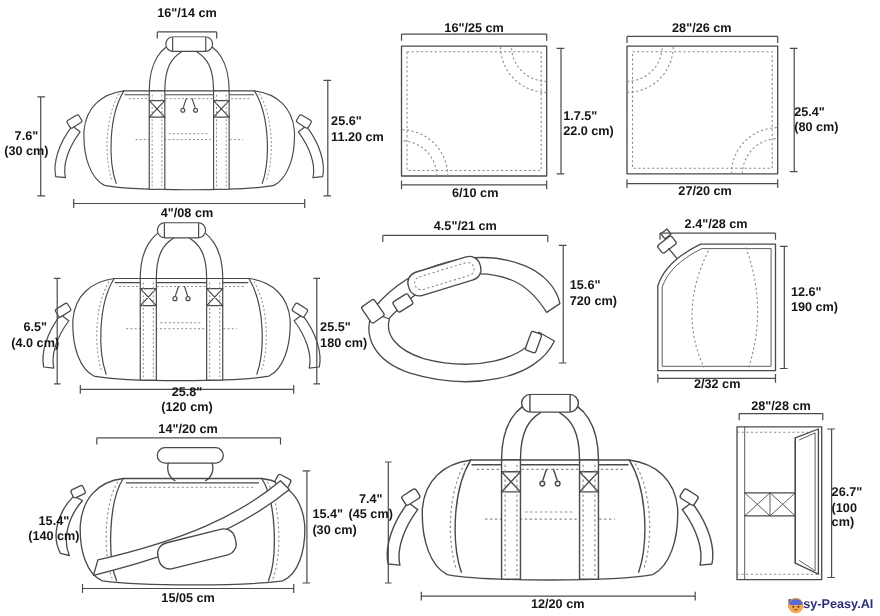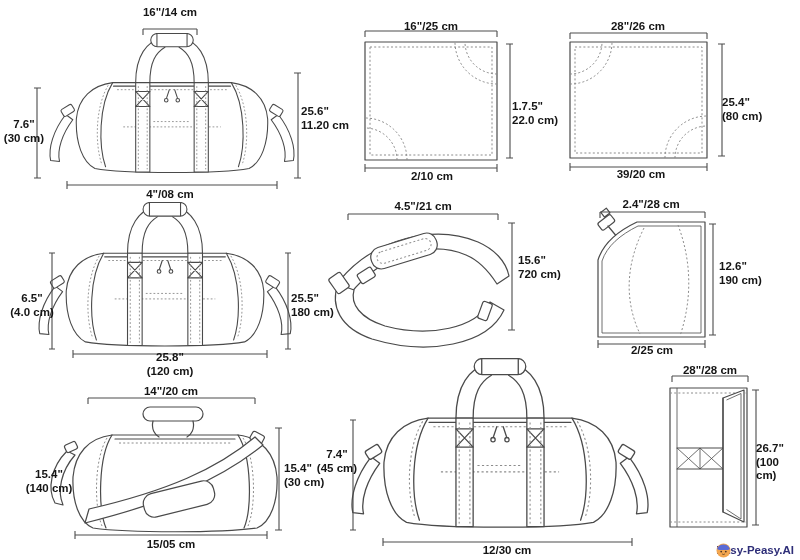--- a/index.html
+++ b/index.html
@@ -94,21 +94,21 @@
     </g>
     <g class="dim">
       <path d="M10,9 H142 M10,9 v6 M142,9 v6"></path>
       <path d="M155,22 V136 M151,22 h7 M151,136 h7"></path>
       <path d="M10,146 H142 M10,142 v8 M142,142 v8"></path>
     </g>
   </svg>
   <div class="lbl c" style="left:431px;top:20px">16"/25 cm</div>
   <div class="lbl" style="left:512px;top:100px">1.7.5"
 22.0 cm)</div>
-  <div class="lbl c" style="left:432px;top:170px">2/10 cm</div>
+  <div class="lbl c" style="left:432px;top:170px">6/10 cm</div>
 
   <svg style="left:560px;top:22px" width="175" height="170" viewBox="0 0 175 170">
     <g class="ln">
         <rect x="10" y="20" width="137" height="116"></rect>
       </g>
     <g class="st">
       <rect x="15" y="25" width="127" height="106"></rect>
       <path d="M10,52 A32,32 0 0 0 42,20"></path>
       <path d="M10,62 A42,42 0 0 0 52,20"></path>
       <path d="M115,136 A32,32 0 0 1 147,104"></path>
@@ -116,21 +116,21 @@
     </g>
     <g class="dim">
       <path d="M10,11 H147 M10,11 v6 M147,11 v6"></path>
       <path d="M162,22 V134 M158,22 h7 M158,134 h7"></path>
       <path d="M10,145 H147 M10,141 v8 M147,141 v8"></path>
     </g>
   </svg>
   <div class="lbl c" style="left:638px;top:20px">28"/26 cm</div>
   <div class="lbl" style="left:722px;top:96px">25.4"
 (80 cm)</div>
-  <div class="lbl c" style="left:641px;top:168px">39/20 cm</div>
+  <div class="lbl c" style="left:641px;top:168px">27/20 cm</div>
 
   <svg style="left:35px;top:200px" width="280" height="180" viewBox="0 0 280 180">
     <use href="#duffel" x="-20" y="2" width="300" height="160"></use>
     <g class="dim">
       <path d="M17,53 V149 M14,53 h6 M14,149 h6"></path>
       <path d="M253,53 V149 M250,53 h6 M250,149 h6"></path>
       <path d="M38,154 H232 M38,150 v8 M232,150 v8"></path>
     </g>
   </svg>
   <div class="lbl c" style="left:32px;top:292px">6.5"
@@ -175,21 +175,21 @@
     </g>
     <g class="dim">
       <path d="M10,14 H115 M10,14 v6 M115,14 v6"></path>
       <path d="M123,26 V137 M119,26 h7 M119,137 h7"></path>
       <path d="M8,146 H115 M8,142 v8 M115,142 v8"></path>
     </g>
   </svg>
   <div class="lbl c" style="left:651px;top:198px">2.4"/28 cm</div>
   <div class="lbl" style="left:719px;top:260px">12.6"
 190 cm)</div>
-  <div class="lbl c" style="left:652px;top:344px">2/25 cm</div>
+  <div class="lbl c" style="left:652px;top:344px">2/32 cm</div>
 
   <svg style="left:25px;top:395px" width="280" height="155" viewBox="0 0 280 155">
     <g class="ln">
       <path class="wf" d="M42,56 C26,72 22,94 30,108 L38,110 C32,96 36,76 50,60 Z"></path>
       <path class="wf" d="M48,82 C50,59 63,43 87,40 L213,40 C237,43 250,59 252,82 C253,106 246,127 232,133 C196,138 104,138 68,133 C54,127 47,106 48,82 Z"></path>
       <path d="M87,40 C73,62 73,114 81,133"></path>
       <path d="M213,40 C227,62 227,114 219,133"></path>
       <path d="M90,44 L210,44"></path>
       <rect class="wf" x="118" y="12" width="60" height="14" rx="7"></rect>
       <path d="M128,26 C126,34 130,40 134,42"></path>
@@ -221,21 +221,21 @@
 
   <svg style="left:320px;top:358px" width="370" height="195" viewBox="0 0 370 195">
     <use href="#duffel" x="0" y="0" width="360" height="188"></use>
     <g class="dim">
       <path d="M33,62 V172 M30,62 h6 M30,172 h6"></path>
       <path d="M63,184 H312 M63,180 v8 M312,180 v8"></path>
     </g>
   </svg>
   <div class="lbl c" style="left:337px;top:448px">7.4"
 (45 cm)</div>
-  <div class="lbl c" style="left:507px;top:544px">12/30 cm</div>
+  <div class="lbl c" style="left:507px;top:544px">12/20 cm</div>
 
   <svg style="left:660px;top:362px" width="115" height="175" viewBox="0 0 115 175">
     <g class="ln">
       <rect class="wf" x="10" y="26" width="77" height="139"></rect>
     </g>
     <path class="ln2" d="M17,26 V165"></path>
     <g class="st">
       <path d="M10,31 H87 M10,160 H87"></path>
     </g>
     <g class="ln">

